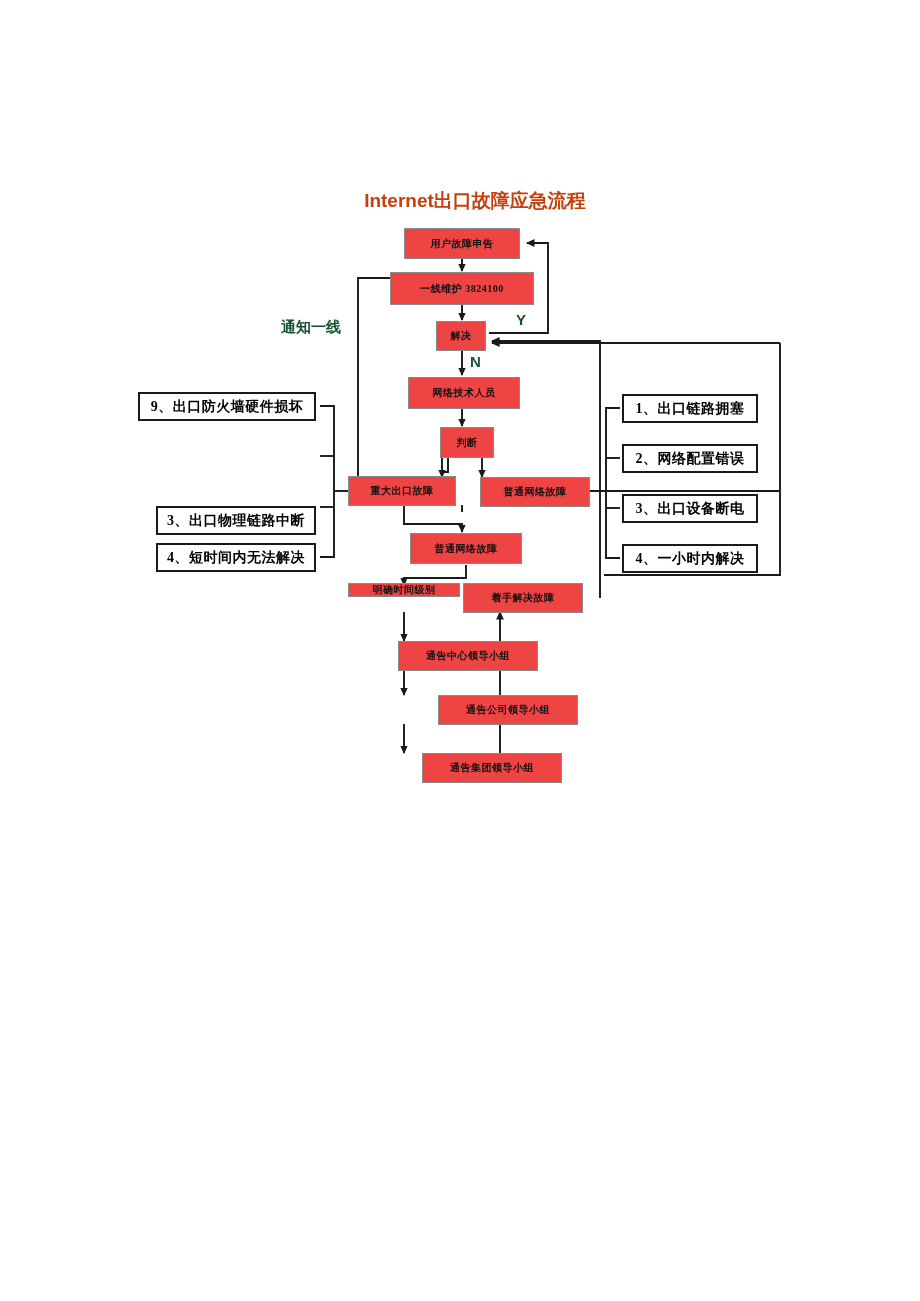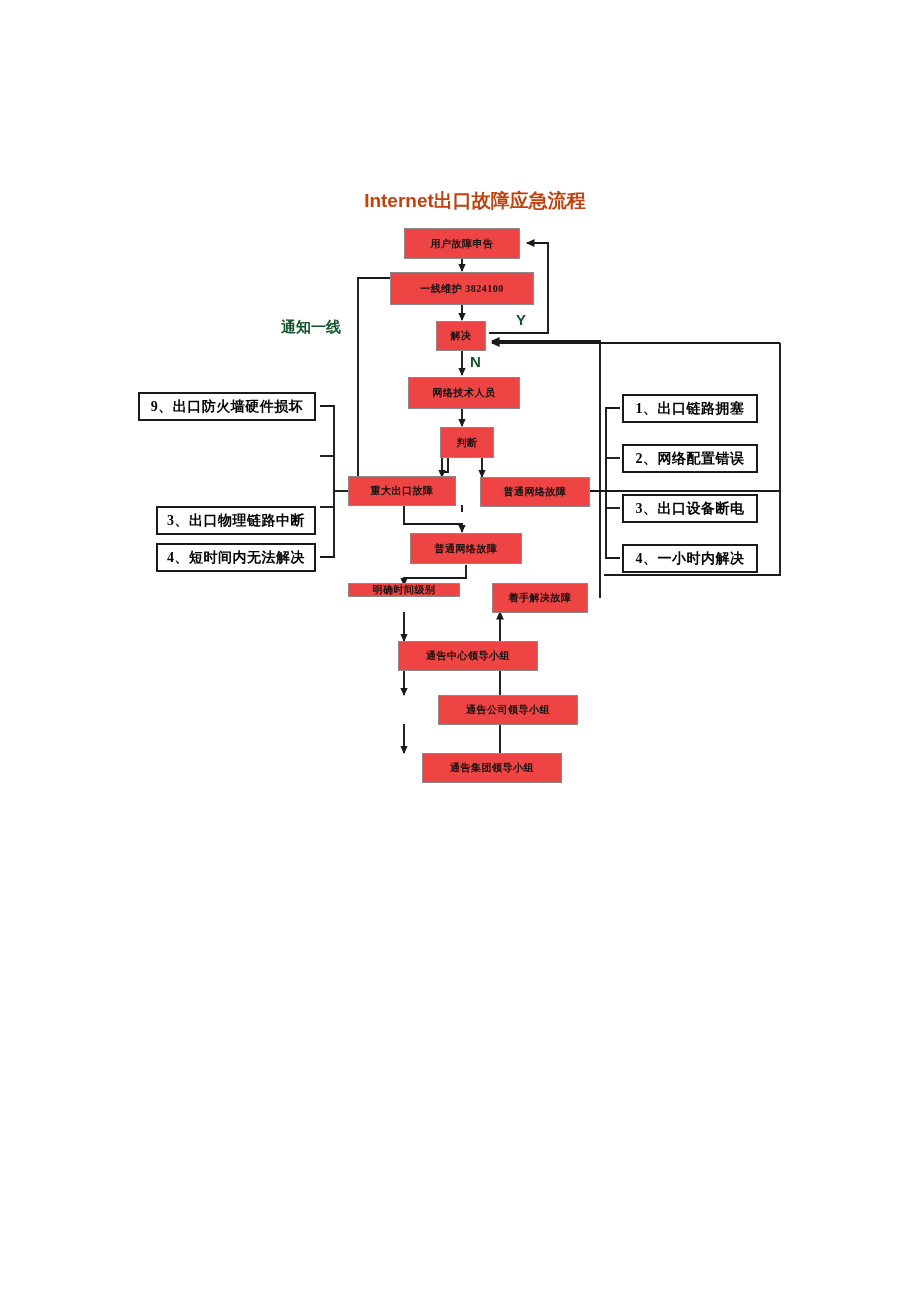--- a/index.html
+++ b/index.html
@@ -109,21 +109,21 @@
   <div class="node" style="left:440px;top:427px;width:54px;height:31px;">判断</div>
 
   <div class="node" style="left:348px;top:476px;width:108px;height:30px;">重大出口故障</div>
 
   <div class="node" style="left:480px;top:477px;width:110px;height:30px;">普通网络故障</div>
 
   <div class="node" style="left:410px;top:533px;width:112px;height:31px;">普通网络故障</div>
 
   <div class="node" style="left:348px;top:583px;width:112px;height:14px;">明确时间级别</div>
 
-  <div class="node" style="left:492px;top:583px;width:96px;height:30px;">着手解决故障</div>
+  <div class="node" style="left:463px;top:583px;width:120px;height:30px;">着手解决故障</div>
 
   <div class="node" style="left:398px;top:641px;width:140px;height:30px;">通告中心领导小组</div>
 
   <div class="node" style="left:398px;top:695px;width:140px;height:30px;margin-left:40px;">通告公司领导小组</div>
 
   <div class="node" style="left:398px;top:753px;width:140px;height:30px;margin-left:24px;">通告集团领导小组</div>
 
   <div class="item" style="left:138px;top:392px;width:178px;height:29px;">9、出口防火墙硬件损坏</div>
   <div class="item" style="left:156px;top:506px;width:160px;height:29px;">3、出口物理链路中断</div>
   <div class="item" style="left:156px;top:543px;width:160px;height:29px;">4、短时间内无法解决</div>

